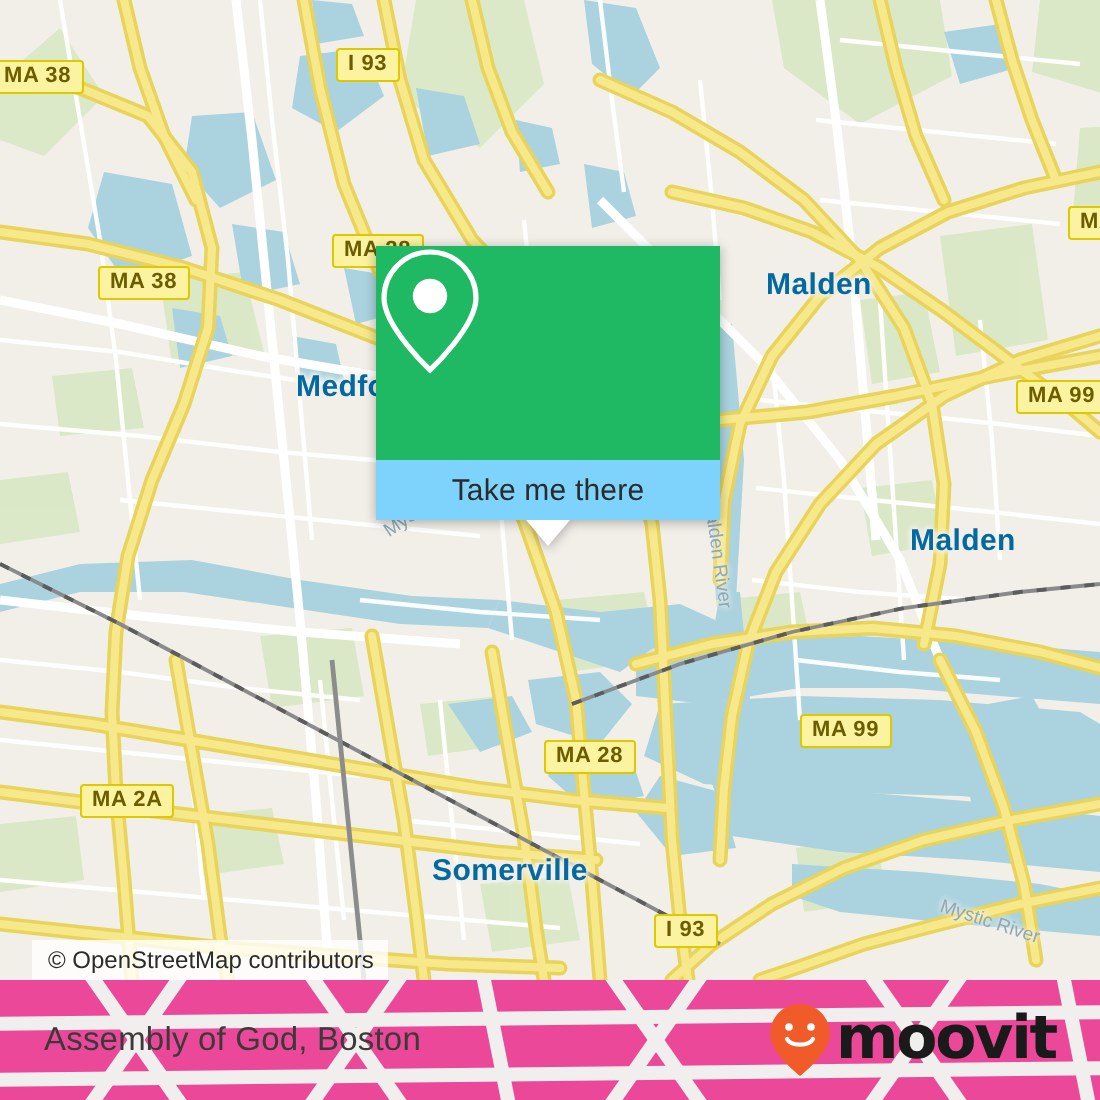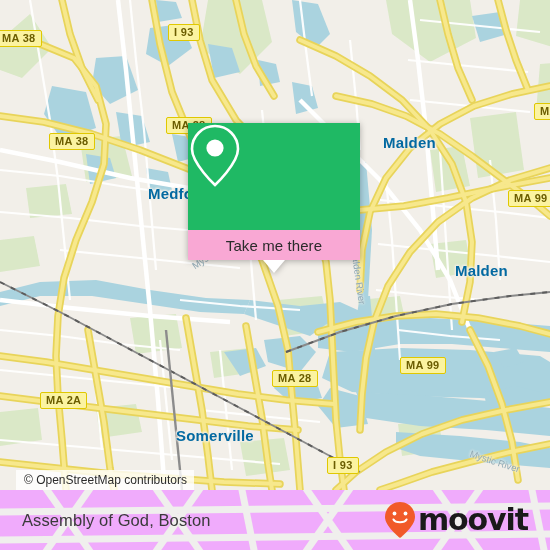--- a/index.html
+++ b/index.html
@@ -40,21 +40,21 @@
   
   .popup {
     position:absolute; left:188px; top:123px; width:172px;
     filter:drop-shadow(0 1px 3px rgba(0,0,0,.30));
   }
   .popup-top {
     height:107px; background:#1fb964;
     display:flex; align-items:center; justify-content:center;
   }
   .popup-bottom {
-    height:30px; background:#f9a8d4;
+    height:30px; background:#7dd3fc;
     display:flex; align-items:center; justify-content:center;
   }
   .popup-label {
     font-size:15px; color:#2b2b2b; letter-spacing:.1px;
     font-family:"Liberation Sans", sans-serif;
   }
   .popup-tail {
     position:absolute; left:50%; top:137px; margin-left:-11px;
     width:0; height:0;
     border-left:11px solid transparent;
@@ -68,21 +68,21 @@
     background:rgba(255,255,255,.80);
     display:flex; align-items:center;
     padding:0 7px 0 8px;
     font-size:12px; color:#2b2b2b;
     font-family:"Liberation Sans", sans-serif;
   }
 
   
   .footer {
     position:absolute; left:0; top:490px; width:550px; height:60px;
-    background:#f0abfc; overflow:hidden;
+    background:#ec4899; overflow:hidden;
     display:flex; align-items:center; justify-content:space-between;
     padding:0 22px 0 22px;
   }
   .footer-wm { position:absolute; left:0; top:0; opacity:1; }
   .footer-title {
     position:relative; font-size:16.5px; color:#3a3a3a;
     font-family:"Liberation Sans", sans-serif; letter-spacing:.1px;
   }
   .brand { position:relative; display:flex; align-items:center; gap:1px; }
   .brand-word {
@@ -275,21 +275,21 @@
         </g>
         <g stroke="#8c8c8c" stroke-width="2.4" fill="none">
           <path d="M166,330 L172,390 L178,450 L182,490"></path>
         </g>
       </g>
     </svg>
 
     <div class="maplabel city" style="left:148px; top:185px;">Medford</div>
     <div class="maplabel city" style="left:383px; top:134px;">Malden</div>
     <div class="maplabel city" style="left:455px; top:262px;">Malden</div>
-    <div class="maplabel city" style="left:176px; top:427px;">Somerville</div>
+    <div class="maplabel city" style="left:176px; top:427px;padding-left:40px;">Somerville</div>
 
     <div class="maplabel river" style="left:190px; top:262px; transform:rotate(-34deg); transform-origin:left top;">Mystic River</div>
     <div class="maplabel river" style="left:360px; top:248px; transform:rotate(82deg); transform-origin:left top;">Malden River</div>
     <div class="maplabel river" style="left:472px; top:448px; transform:rotate(18deg); transform-origin:left top;">Mystic River</div>
 
     <div class="shield" style="left:-4px;  top:30px;">MA 38</div>
     <div class="shield" style="left:168px; top:24px;">I 93</div>
     <div class="shield" style="left:49px;  top:133px;">MA 38</div>
     <div class="shield" style="left:166px; top:117px;">MA 28</div>
     <div class="shield" style="left:534px; top:103px;">MA</div>

